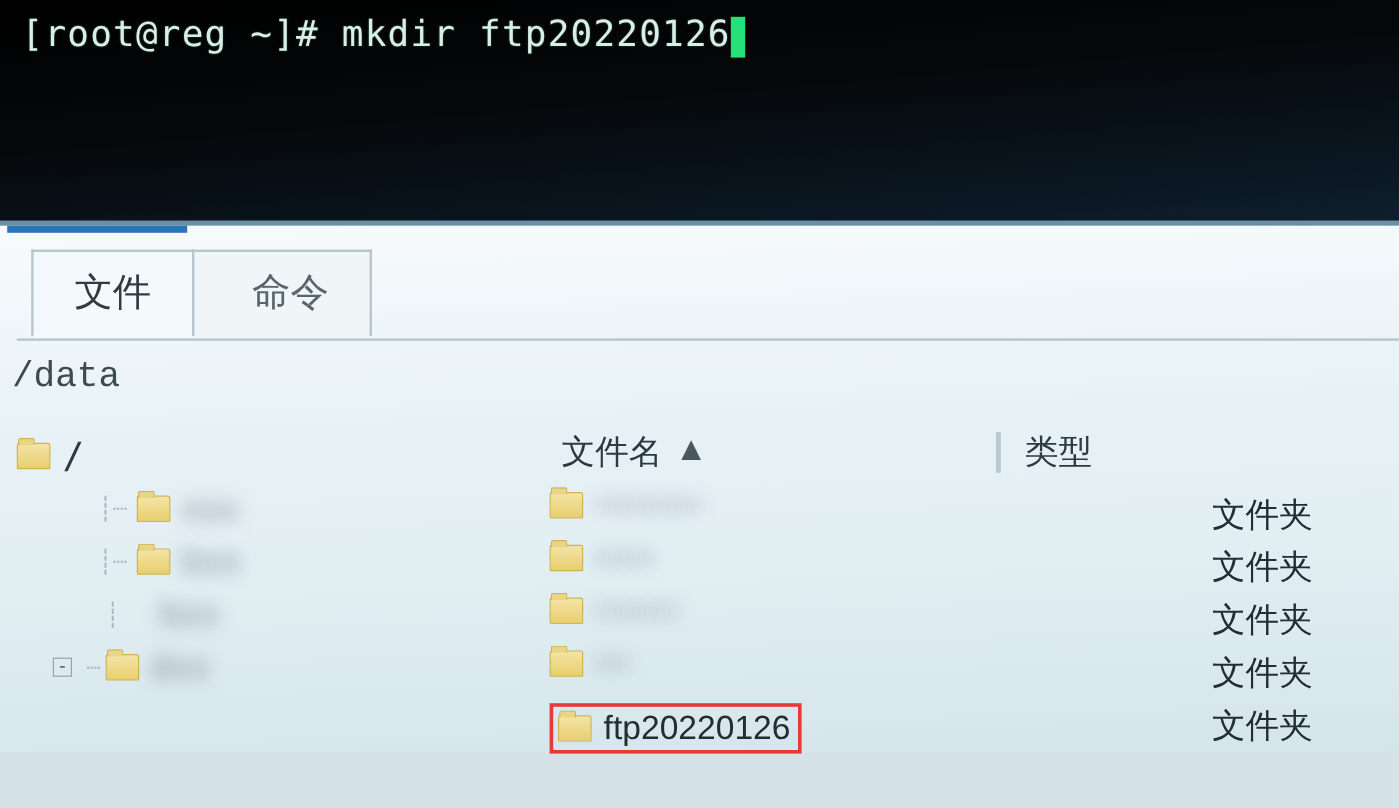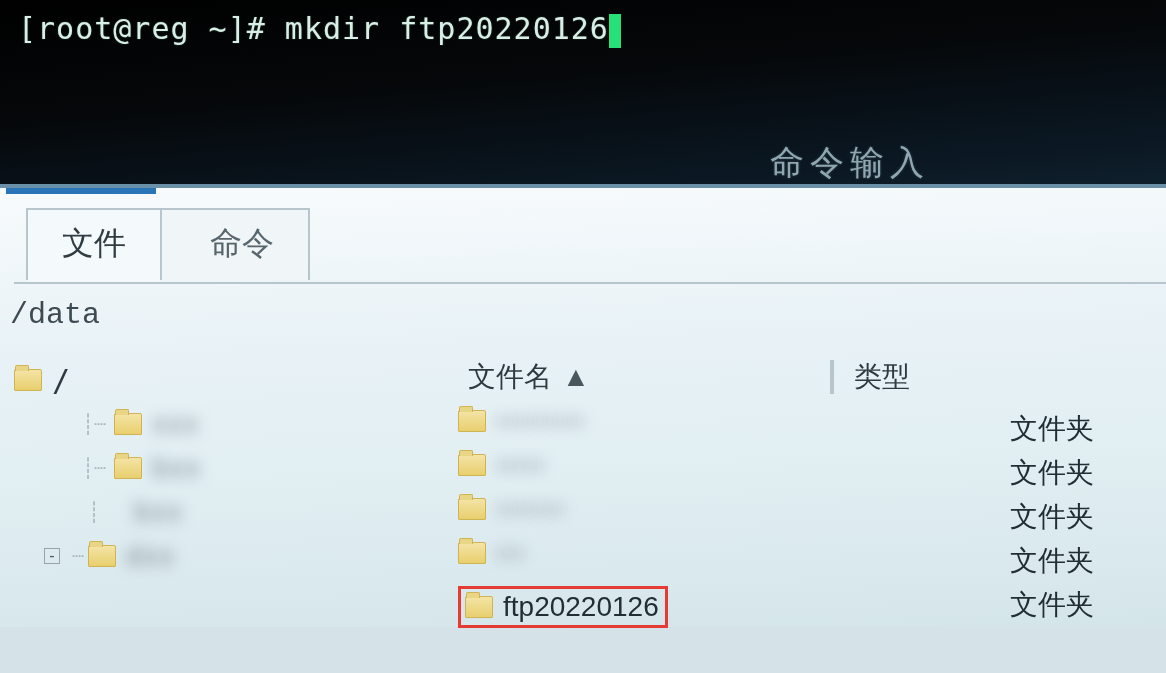--- a/index.html
+++ b/index.html
@@ -162,21 +162,21 @@
     flex:1;
     position:relative;
   }
   .headers {
     display:flex;
     font-size:28px;
     color:#2e3a41;
     padding: 12px 0 10px 0;
     border-bottom:0;
   }
-  .hdr { display:flex; align-items:center; }
+  .hdr { display:flex; align-items:flex-start; }
   .hdr-name{ width:390px; padding-left:28px;}
   .hdr-size{ width:160px; padding-left:10px;}
   .hdr-type{ padding-left:20px;}
   .hdr-div{
      width:2px;height:34px;background:#b7c6cd;align-self:center;
   }
   .sort-arrow{ margin-left:10px; color:#4b575e;}
   .files { padding-top:4px;}
   .file-row{
     display:flex; align-items:flex-start; height:44px;
@@ -188,21 +188,20 @@
     border:3px solid #e53b34;
     padding:2px 6px 2px 4px;
     display:flex; align-items:center;
   }
 </style>
 </head>
 <body>
 
 <div class="terminal">
   <span class="line">[root@reg ~]# mkdir ftp20220126</span><span class="cursor"></span>
-  <div class="prompt-label">命令输入</div>
 </div>
 
 <div class="lower-wrap">
   <div class="top-accent"></div>
 
   <div class="tabs">
     <div class="tab active">文件</div>
     <div class="tab inactive">命令</div>
   </div>
   <div class="tabs-underline"></div>

